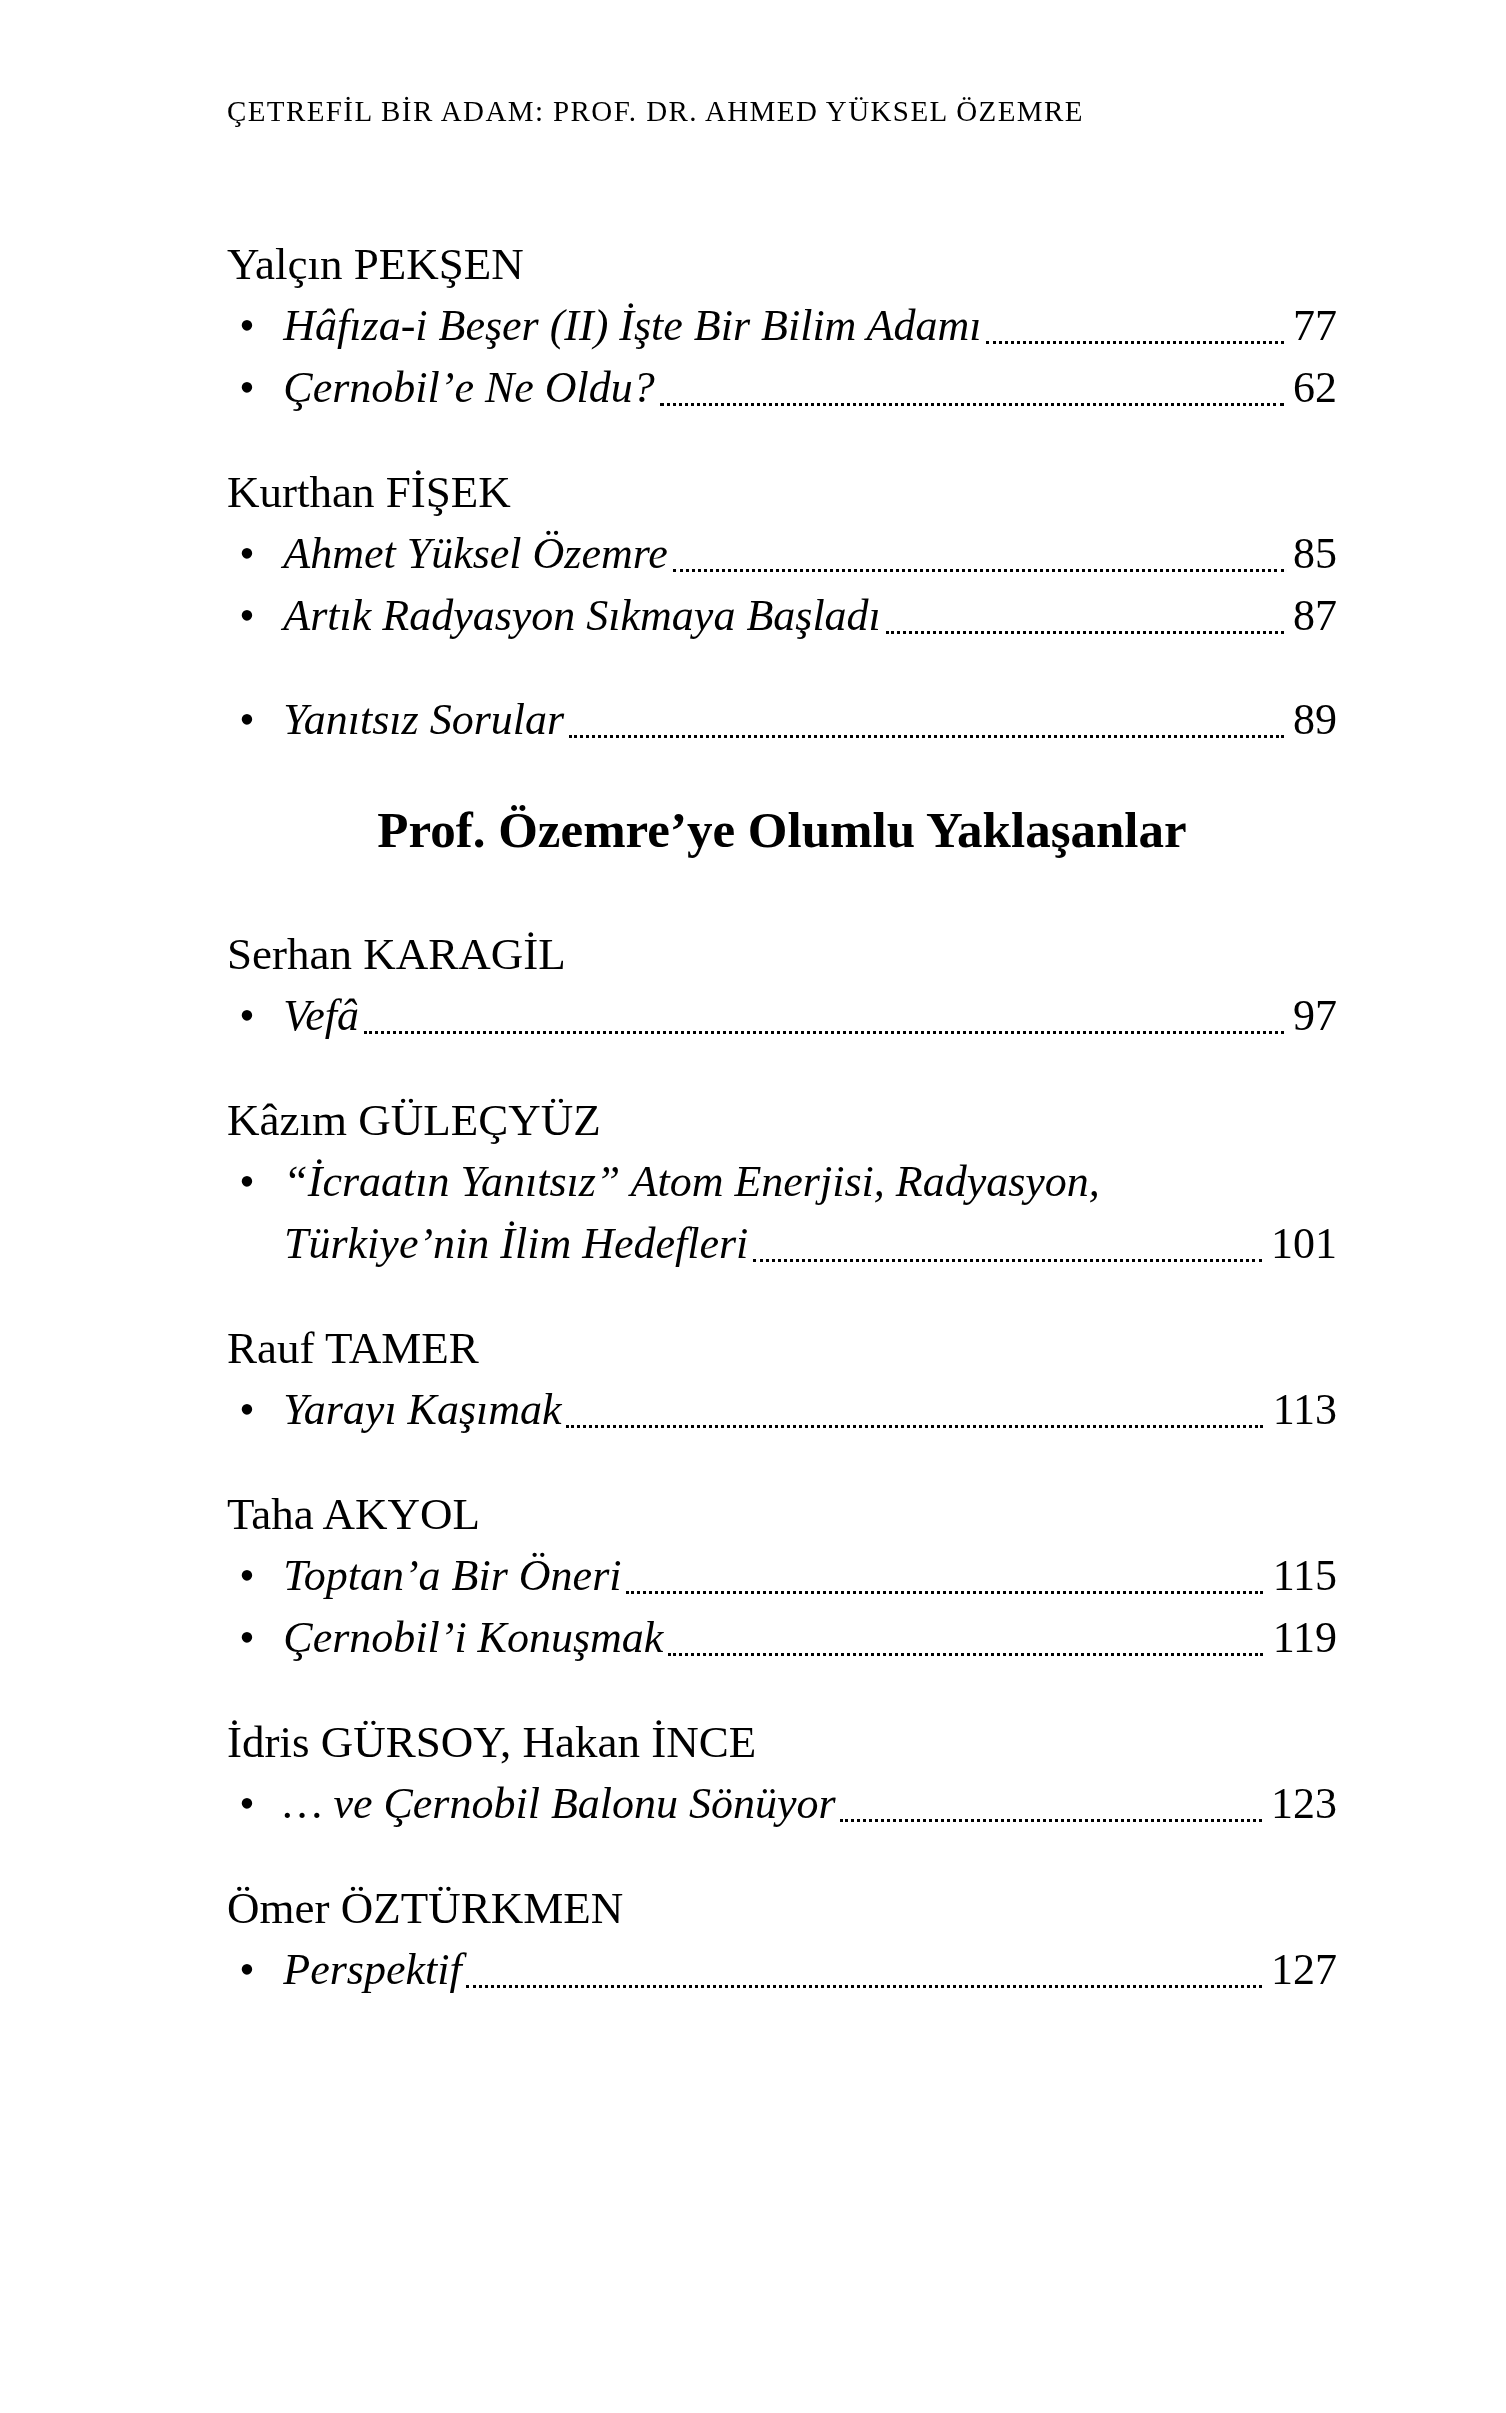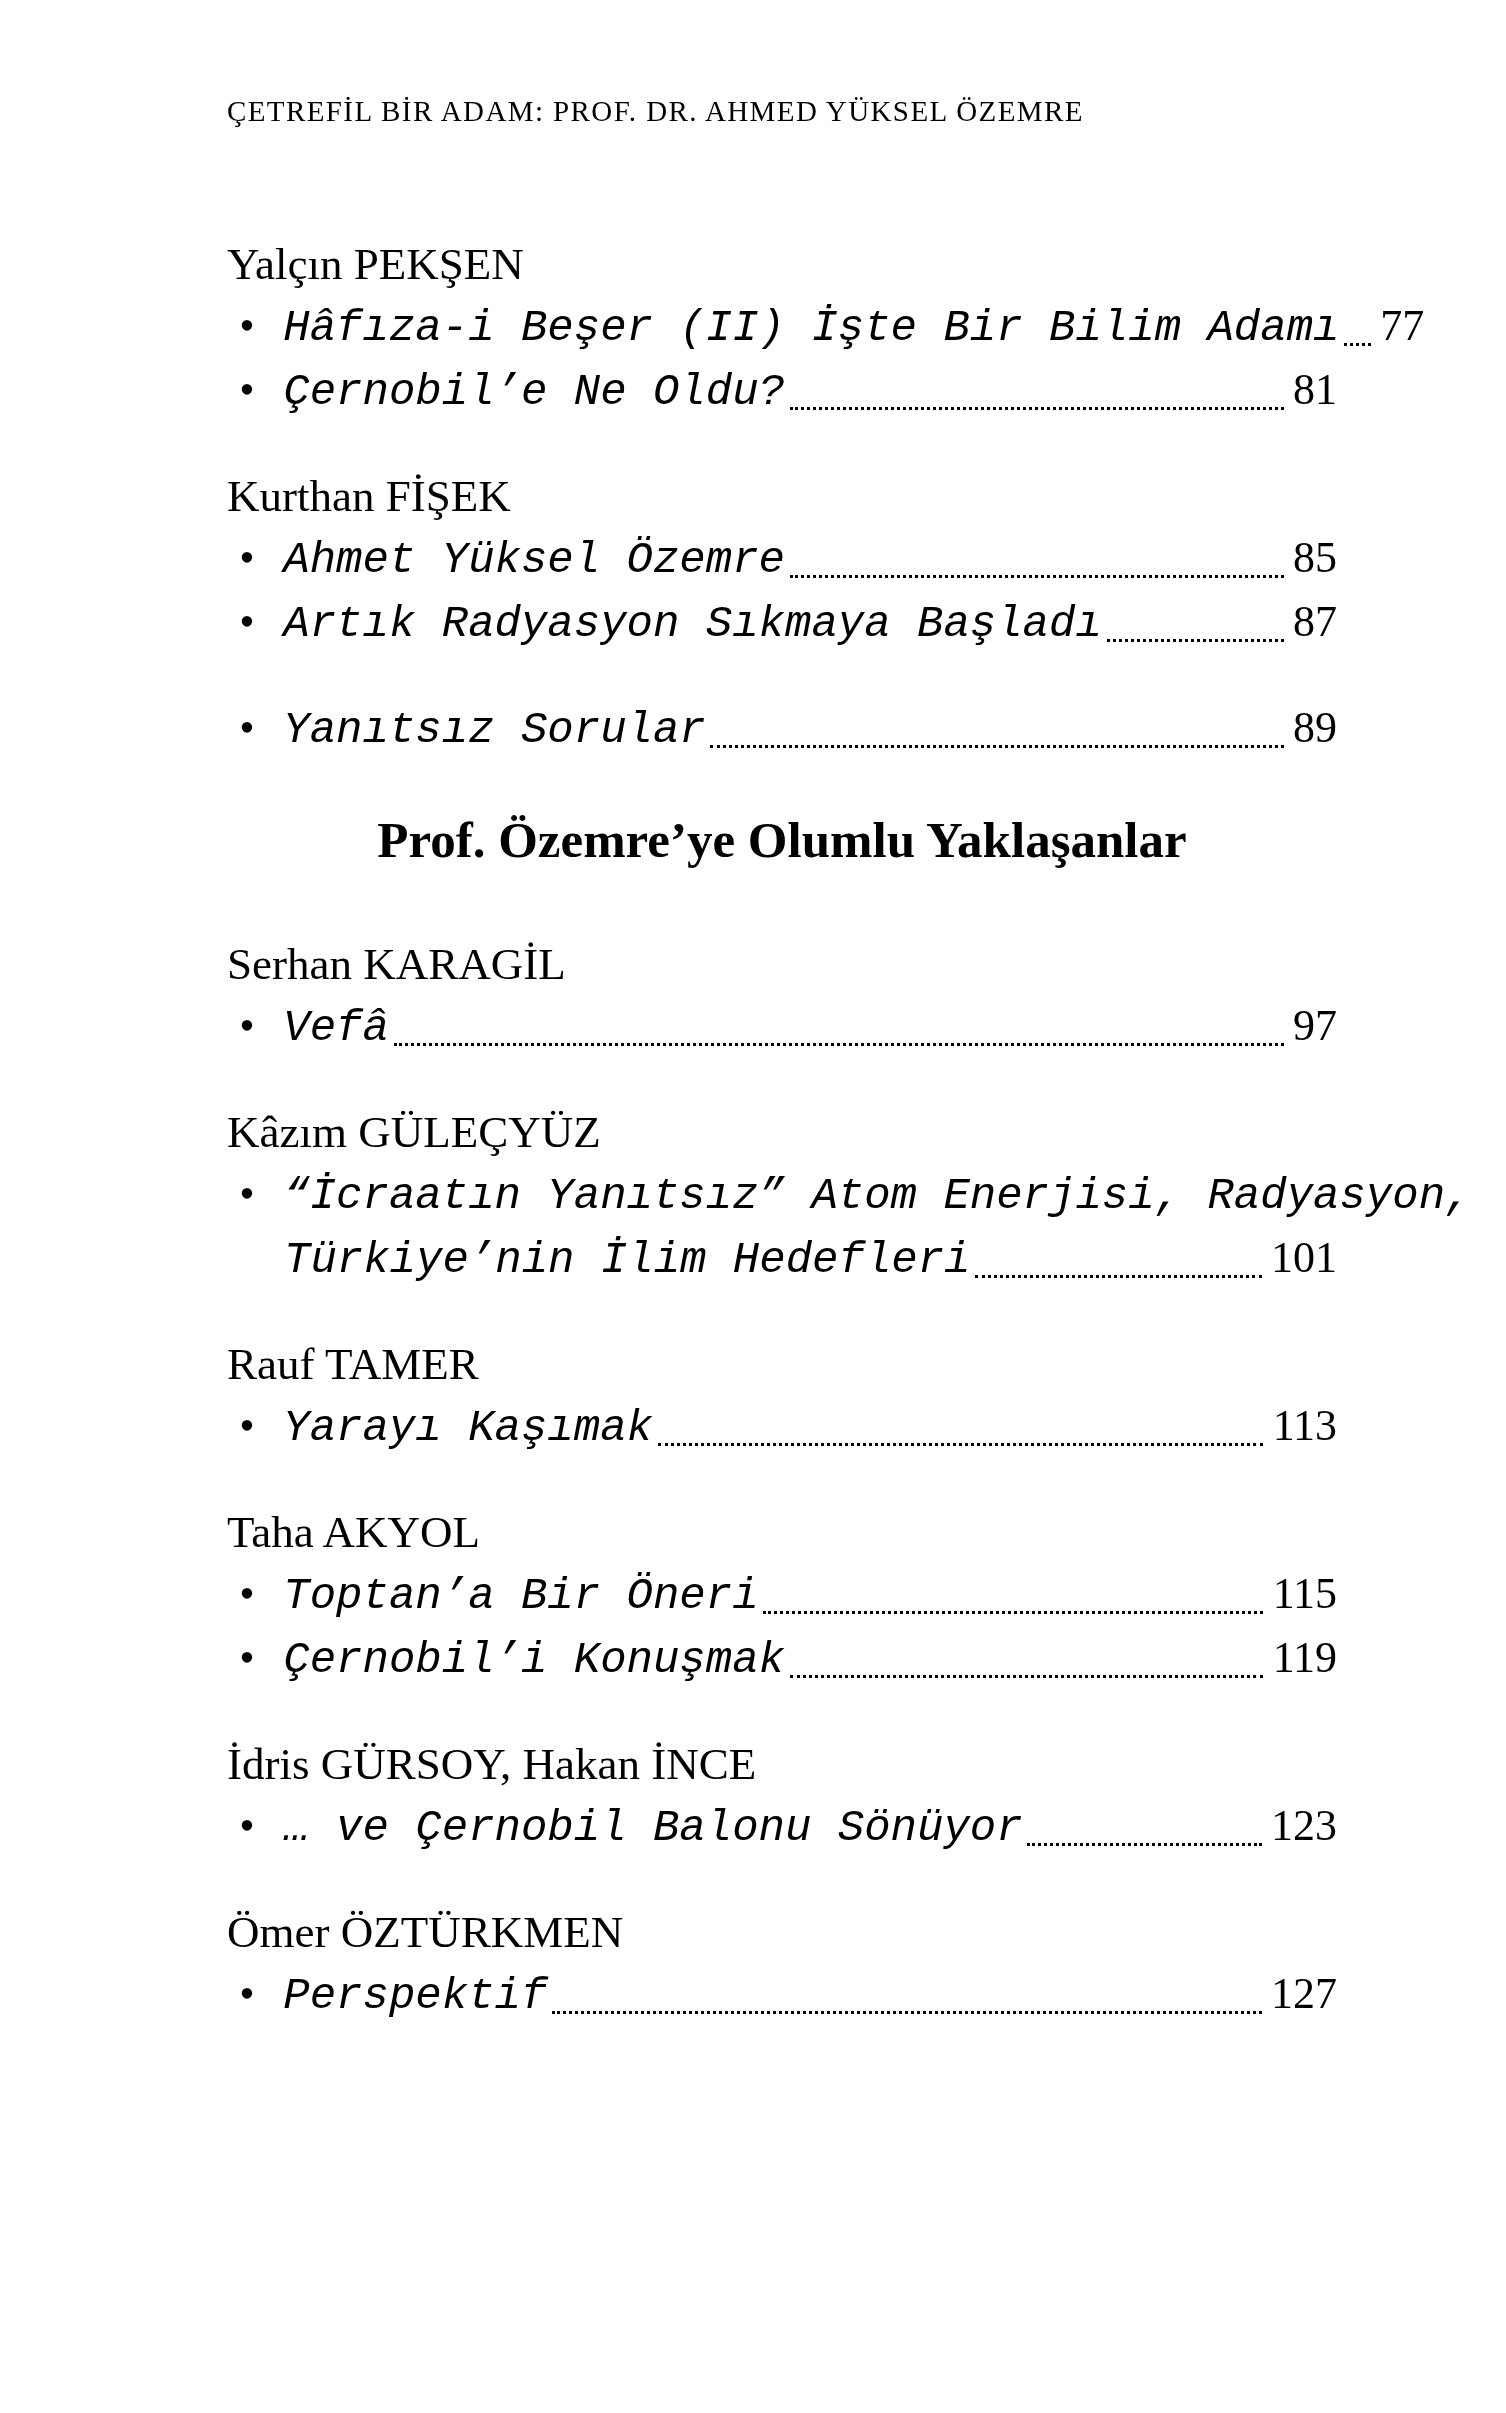--- a/index.html
+++ b/index.html
@@ -54,21 +54,20 @@
     padding-left: 57px;
   }
   .bullet {
     flex: 0 0 44px;
     font-style: normal;
     font-size: 44px;
   }
   .entry-title {
     font-style: italic;
     white-space: nowrap;
-    font-family: Liberation Mono, monospace;
   }
   .leader {
     flex: 1 1 auto;
     min-width: 26.5px;
     align-self: flex-end;
     margin: 0 9.5px 13.2px 4.7px;
     border-bottom: 3.8px dotted #000000;
     height: 0;
   }
   .page-num {
@@ -88,21 +87,21 @@
         <div class="entry-row">
           <span class="bullet">•</span>
           <span class="entry-title">Hâfıza-i Beşer (II) İşte Bir Bilim Adamı</span>
           <span class="leader"></span>
           <span class="page-num">77</span>
         </div>
         <div class="entry-row">
           <span class="bullet">•</span>
           <span class="entry-title">Çernobil’e Ne Oldu?</span>
           <span class="leader"></span>
-          <span class="page-num">81</span>
+          <span class="page-num">62</span>
         </div>
       </div>
       <div class="sec">
         <div class="author">Kurthan FİŞEK</div>
         <div class="entry-row">
           <span class="bullet">•</span>
           <span class="entry-title">Ahmet Yüksel Özemre</span>
           <span class="leader"></span>
           <span class="page-num">85</span>
         </div>

